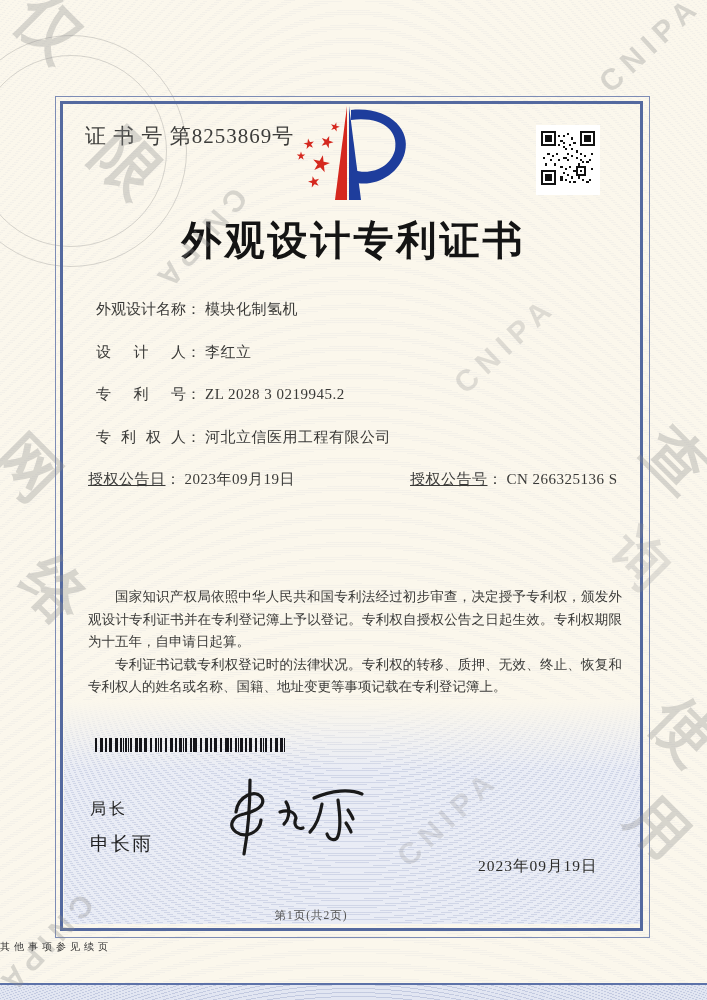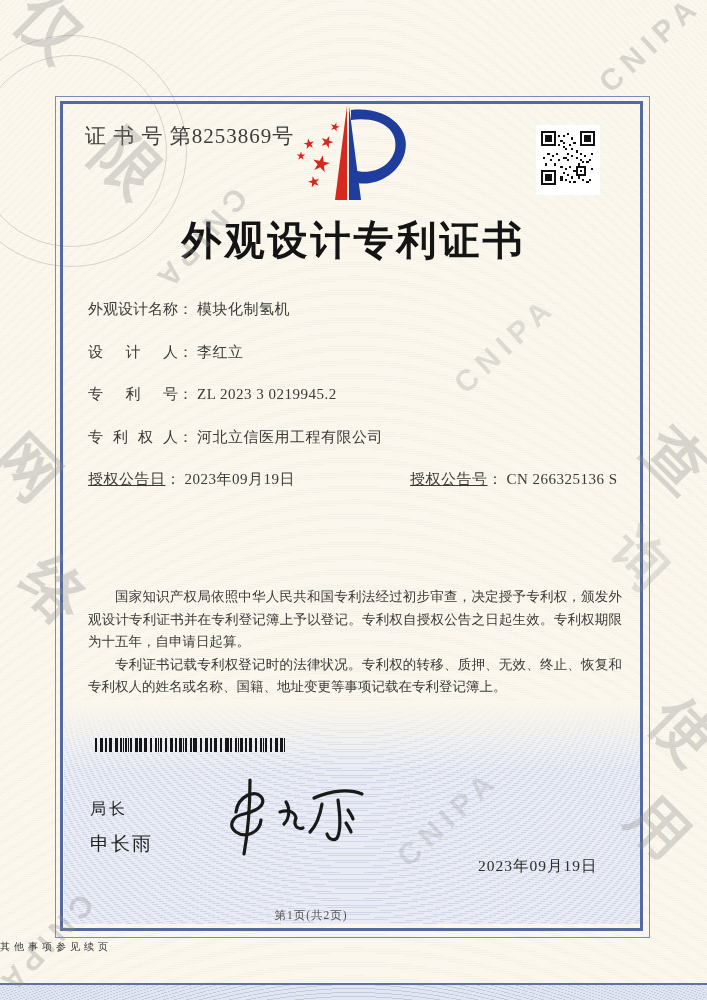--- a/index.html
+++ b/index.html
@@ -64,21 +64,21 @@
   .logo{left:293px;top:100px;}
   .qr-box{left:536px;top:125px;width:64px;height:70px;background:#fff;}
   .qr{left:541px;top:131px;}
 
   .title{left:0;top:213px;width:707px;text-align:center;
     font-size:40px;font-weight:bold;letter-spacing:3px;color:#141414;}
 
   .fields{left:88px;top:299px;width:534px;font-size:15px;color:#3a3a38;}
   .field-row{height:20px;line-height:20px;margin-bottom:22.6px;white-space:nowrap;}
   .f-label{display:inline-block;width:90px;text-align:justify;text-align-last:justify;
-    vertical-align:top;}
+    vertical-align:top;margin-left:8px;}
   .f-colon{display:inline-block;vertical-align:top;}
   .f-value{display:inline-block;margin-left:4px;vertical-align:top;letter-spacing:.5px;}
   .grant-right{position:absolute;left:322px;top:0;white-space:nowrap;}
   .grant-row{position:relative;}
   .g-label{letter-spacing:.5px;text-decoration:underline;}
 
   .paragraphs{left:88px;top:586px;width:534px;font-size:13.5px;line-height:22.5px;
     text-align:justify;color:#3a3a38;}
   .paragraphs p{margin:0;text-indent:2em;}
 
@@ -162,21 +162,21 @@
 <div class="abs title">外观设计专利证书</div>
 
 <div class="abs fields">
   <div class="field-row">
     <span class="f-label">外观设计名称</span><span class="f-colon">：</span><span class="f-value">模块化制氢机</span>
   </div>
   <div class="field-row">
     <span class="f-label">设计人</span><span class="f-colon">：</span><span class="f-value">李红立</span>
   </div>
   <div class="field-row">
-    <span class="f-label">专利号</span><span class="f-colon">：</span><span class="f-value">ZL 2023 3 0219945.2</span>
+    <span class="f-label">专利号</span><span class="f-colon">：</span><span class="f-value">ZL 2028 3 0219945.2</span>
   </div>
   <div class="field-row">
     <span class="f-label">专利权人</span><span class="f-colon">：</span><span class="f-value">河北立信医用工程有限公司</span>
   </div>
   <div class="field-row grant-row">
     <span class="g-label">授权公告日</span><span>：</span><span class="f-value">2023年09月19日</span>
     <span class="grant-right"><span class="g-label">授权公告号</span><span>：</span><span class="f-value">CN 266325136 S</span></span>
   </div>
 </div>
 

